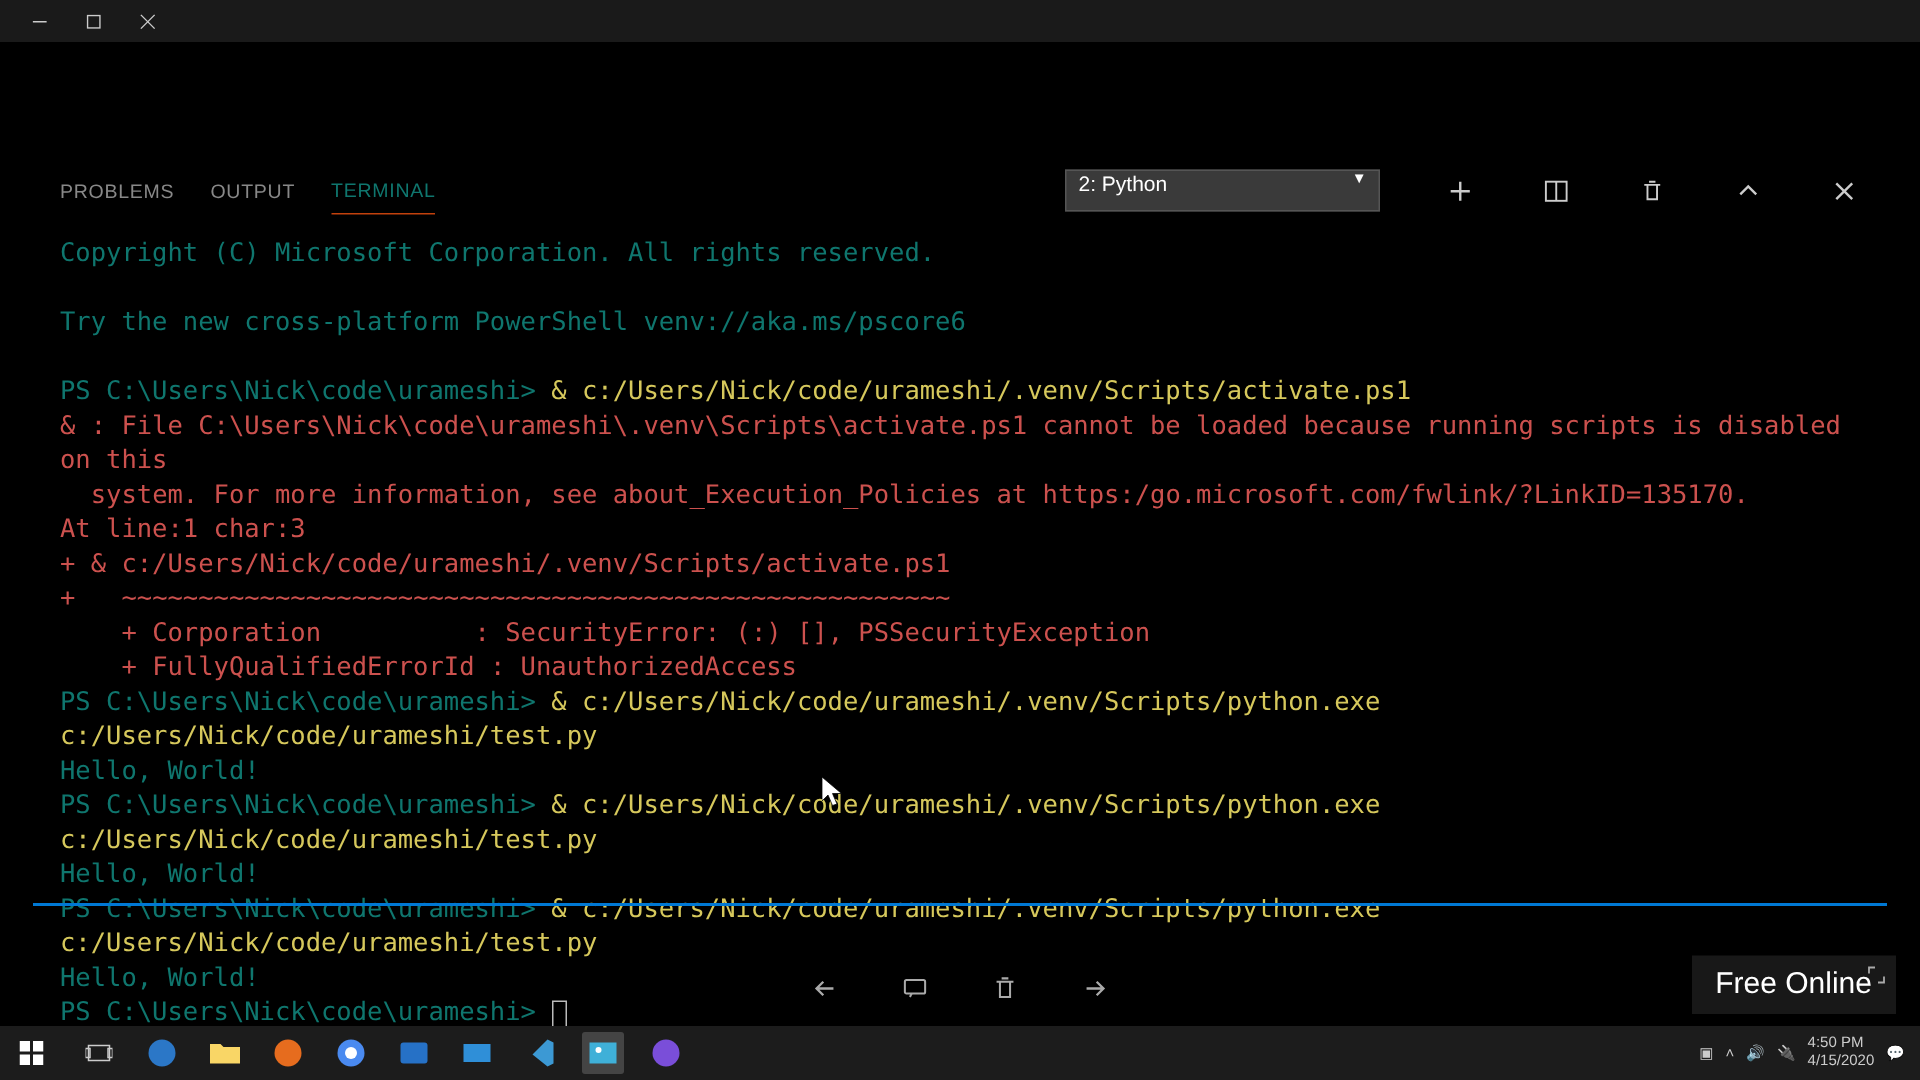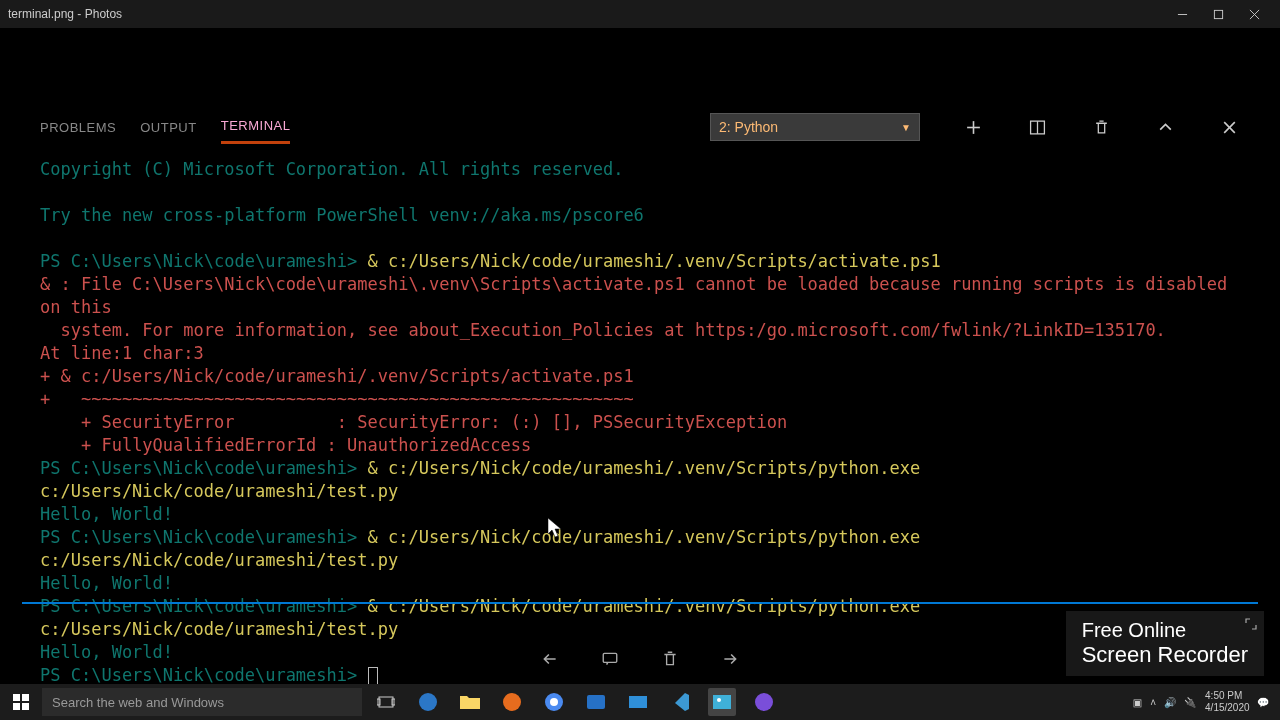--- a/index.html
+++ b/index.html
@@ -50,34 +50,34 @@
   position: relative;
 }
 .panel-tab {
   color: #888;
   font-size: 13px;
   letter-spacing: 0.5px;
   cursor: pointer;
   padding: 8px 0;
 }
 .panel-tab.active {
-  color: #f9a8d4;
-  border-bottom: 3px solid #c2410c;
+  color: #0f766e;
+  border-bottom: 1px solid #c2410c;
 }
 .panel-spacer { flex: 1; }
 .terminal-selector {
   width: 210px;
   height: 28px;
   background: #3a3a3a;
   border: 1px solid #555;
   display: flex;
-  align-items: center;
+  align-items: flex-start;
   padding: 0 8px;
   font-size: 14px;
-  color: #fdba74;
+  color: #ffffff;
   position: relative;
 }
 .terminal-selector .caret {
   position: absolute;
   right: 8px;
   font-size: 10px;
 }
 .panel-icon {
   width: 22px;
   height: 22px;
@@ -200,21 +200,20 @@
   position: absolute;
   left: 548px;
   top: 518px;
   pointer-events: none;
 }
 </style>
 </head>
 <body>
 
 <div class="titlebar">
-  <div class="titlebar-title">terminal.png - Photos</div>
   <div class="titlebar-buttons">
     <div class="titlebar-btn">
       <svg viewBox="0 0 12 12">
           <line x1="1" y1="6" x2="11" y2="6" stroke="currentColor" stroke-width="1"></line>
         </svg>
     </div>
     <div class="titlebar-btn">
       <svg viewBox="0 0 12 12">
           <rect x="1.5" y="1.5" width="9" height="9" stroke="currentColor" fill="none" stroke-width="1"></rect>
         </svg>
@@ -271,21 +270,21 @@
   <div class="terminal-content"><span class="c-white">Copyright (C) Microsoft Corporation. All rights reserved.</span>
 
 <span class="c-white">Try the new cross-platform PowerShell venv://aka.ms/pscore6</span>
 
 <span class="c-white">PS C:\Users\Nick\code\urameshi&gt; </span><span class="c-yellow">&amp; c:/Users/Nick/code/urameshi/.venv/Scripts/activate.ps1</span>
 <span class="c-red">&amp; : File C:\Users\Nick\code\urameshi\.venv\Scripts\activate.ps1 cannot be loaded because running scripts is disabled on this</span>
 <span class="c-red">  system. For more information, see about_Execution_Policies at https:/go.microsoft.com/fwlink/?LinkID=135170.</span>
 <span class="c-red">At line:1 char:3</span>
 <span class="c-red">+ &amp; c:/Users/Nick/code/urameshi/.venv/Scripts/activate.ps1</span>
 <span class="c-red">+</span><span class="c-red">   ~~~~~~~~~~~~~~~~~~~~~~~~~~~~~~~~~~~~~~~~~~~~~~~~~~~~~~</span>
-<span class="c-red">    + SecurityError          : </span><span class="c-red">SecurityError: (:) [], PSSecurityException</span>
+<span class="c-red">    + Corporation          : </span><span class="c-red">SecurityError: (:) [], PSSecurityException</span>
 <span class="c-red">    + FullyQualifiedErrorId : </span><span class="c-red">UnauthorizedAccess</span>
 <span class="c-white">PS C:\Users\Nick\code\urameshi&gt; </span><span class="c-yellow">&amp; c:/Users/Nick/code/urameshi/.venv/Scripts/python.exe c:/Users/Nick/code/urameshi/test.py</span>
 <span class="c-white">Hello, World!</span>
 <span class="c-white">PS C:\Users\Nick\code\urameshi&gt; </span><span class="c-yellow">&amp; c:/Users/Nick/code/urameshi/.venv/Scripts/python.exe c:/Users/Nick/code/urameshi/test.py</span>
 <span class="c-white">Hello, World!</span>
 <span class="c-white">PS C:\Users\Nick\code\urameshi&gt; </span><span class="c-yellow">&amp; c:/Users/Nick/code/urameshi/.venv/Scripts/python.exe c:/Users/Nick/code/urameshi/test.py</span>
 <span class="c-white">Hello, World!</span>
 <span class="c-white">PS C:\Users\Nick\code\urameshi&gt; </span><span class="cursor-block"></span></div>
 </div>
 
@@ -315,35 +314,31 @@
   </div>
 </div>
 
 <div class="screen-recorder">
   <div class="sr-expand">
     <svg width="14" height="14" viewBox="0 0 14 14">
         <path d="M2 6V2h4M12 8v4H8" stroke="currentColor" fill="none" stroke-width="1.2"></path>
       </svg>
   </div>
   <div class="sr-line1">Free Online</div>
-  <div class="sr-line2">Screen Recorder</div>
 </div>
 
 <div class="taskbar">
   <div class="start-btn">
     <svg width="16" height="16" viewBox="0 0 16 16">
       <rect x="0" y="0" width="7" height="7" fill="#fff"></rect>
         <rect x="9" y="0" width="7" height="7" fill="#fff"></rect>
       <rect x="0" y="9" width="7" height="7" fill="#fff"></rect>
         <rect x="9" y="9" width="7" height="7" fill="#fff"></rect>
     </svg>
   </div>
-  <div class="search-box">
-    <span>Search the web and Windows</span>
-  </div>
   <div class="taskbar-icons">
     <div class="tb-icon">
       <svg width="18" height="18" viewBox="0 0 18 18">
           <rect x="2" y="4" width="14" height="10" stroke="#ccc" fill="none"></rect>
           <rect x="0" y="6" width="3" height="6" stroke="#ccc" fill="none"></rect>
           <rect x="15" y="6" width="3" height="6" stroke="#ccc" fill="none"></rect>
         </svg>
     </div>
     <div class="tb-icon">
         <svg width="22" height="22" viewBox="0 0 22 22">

